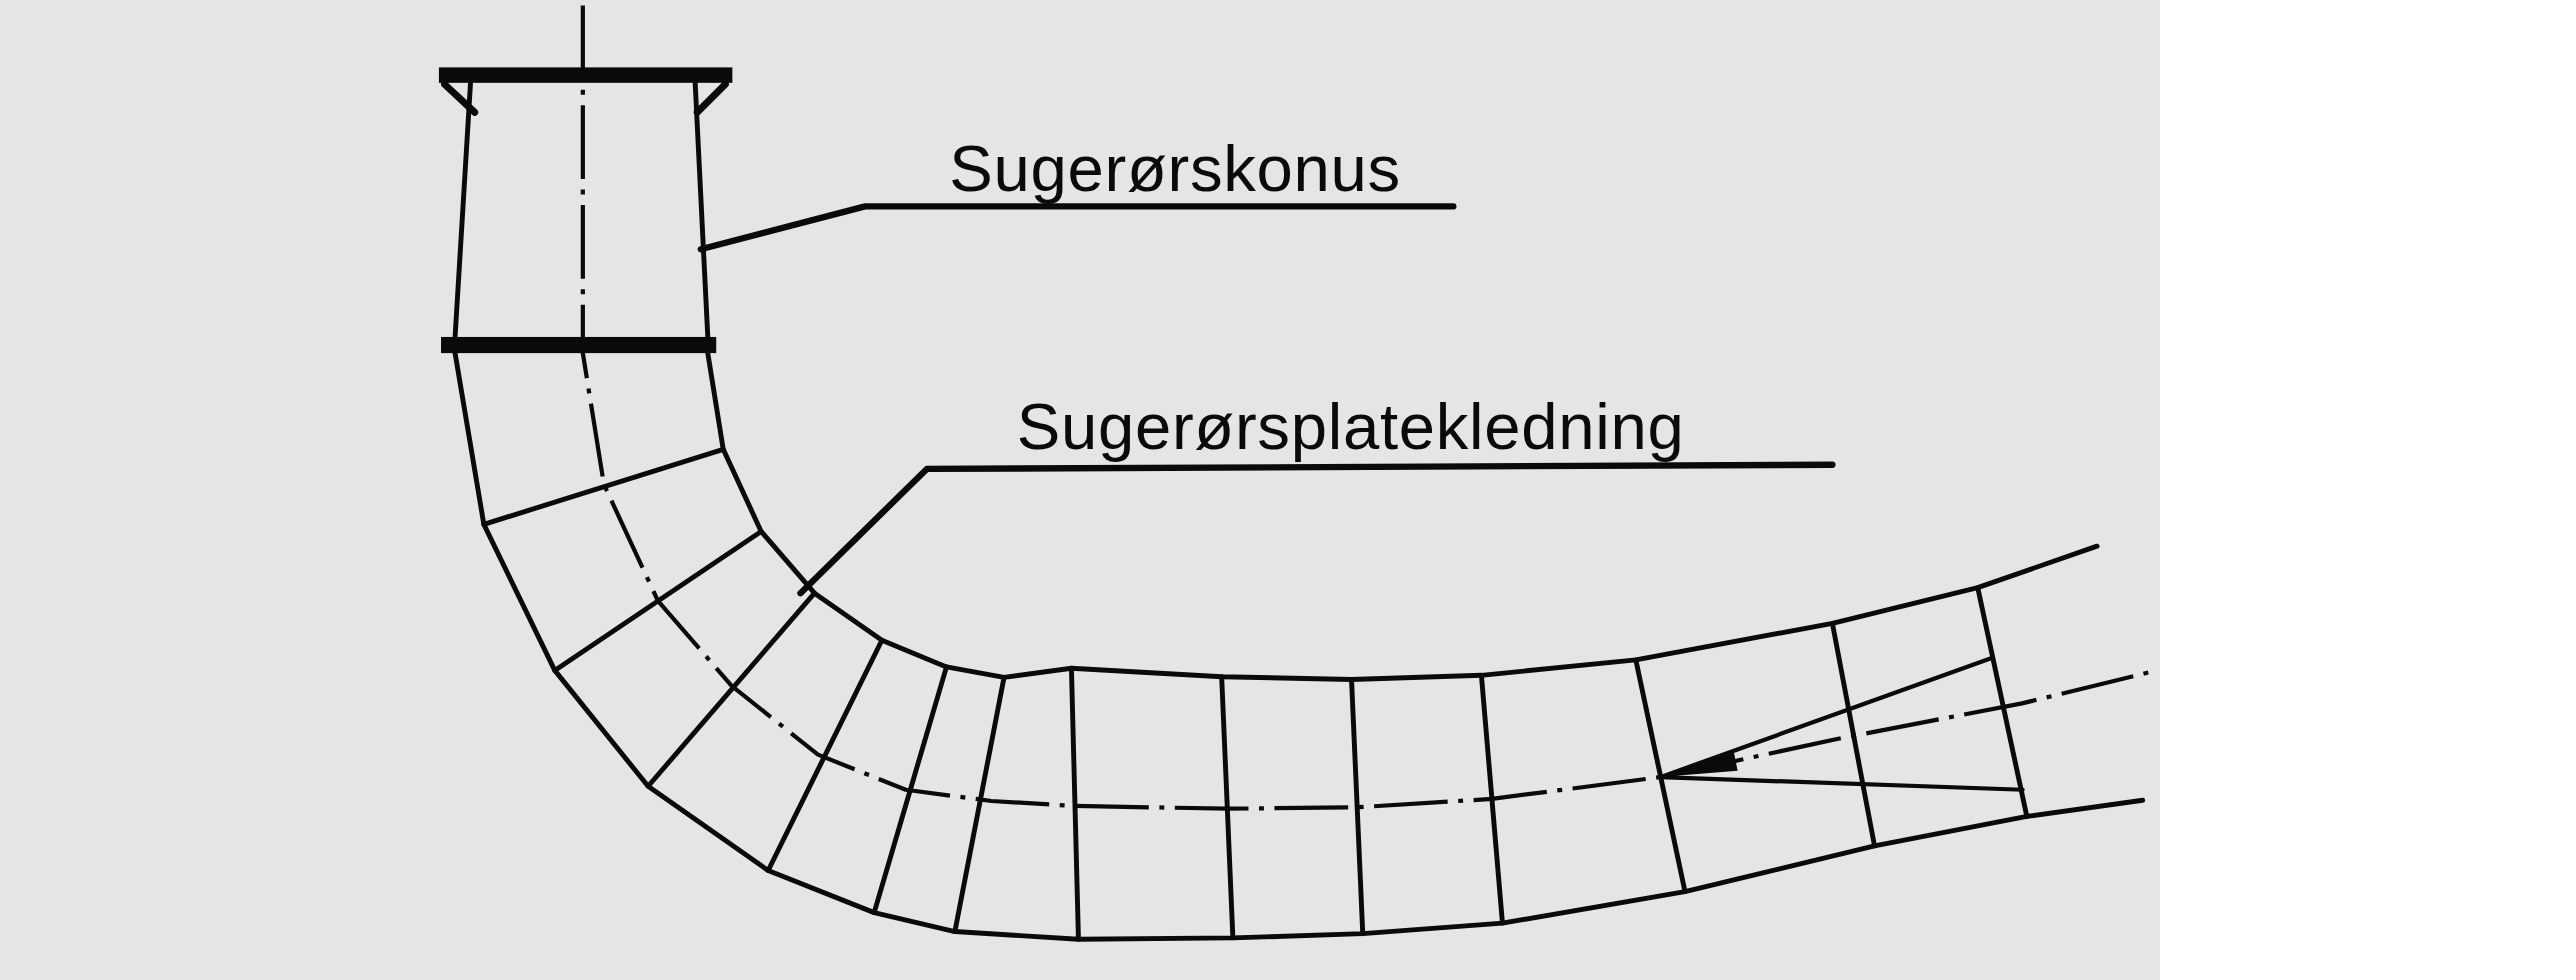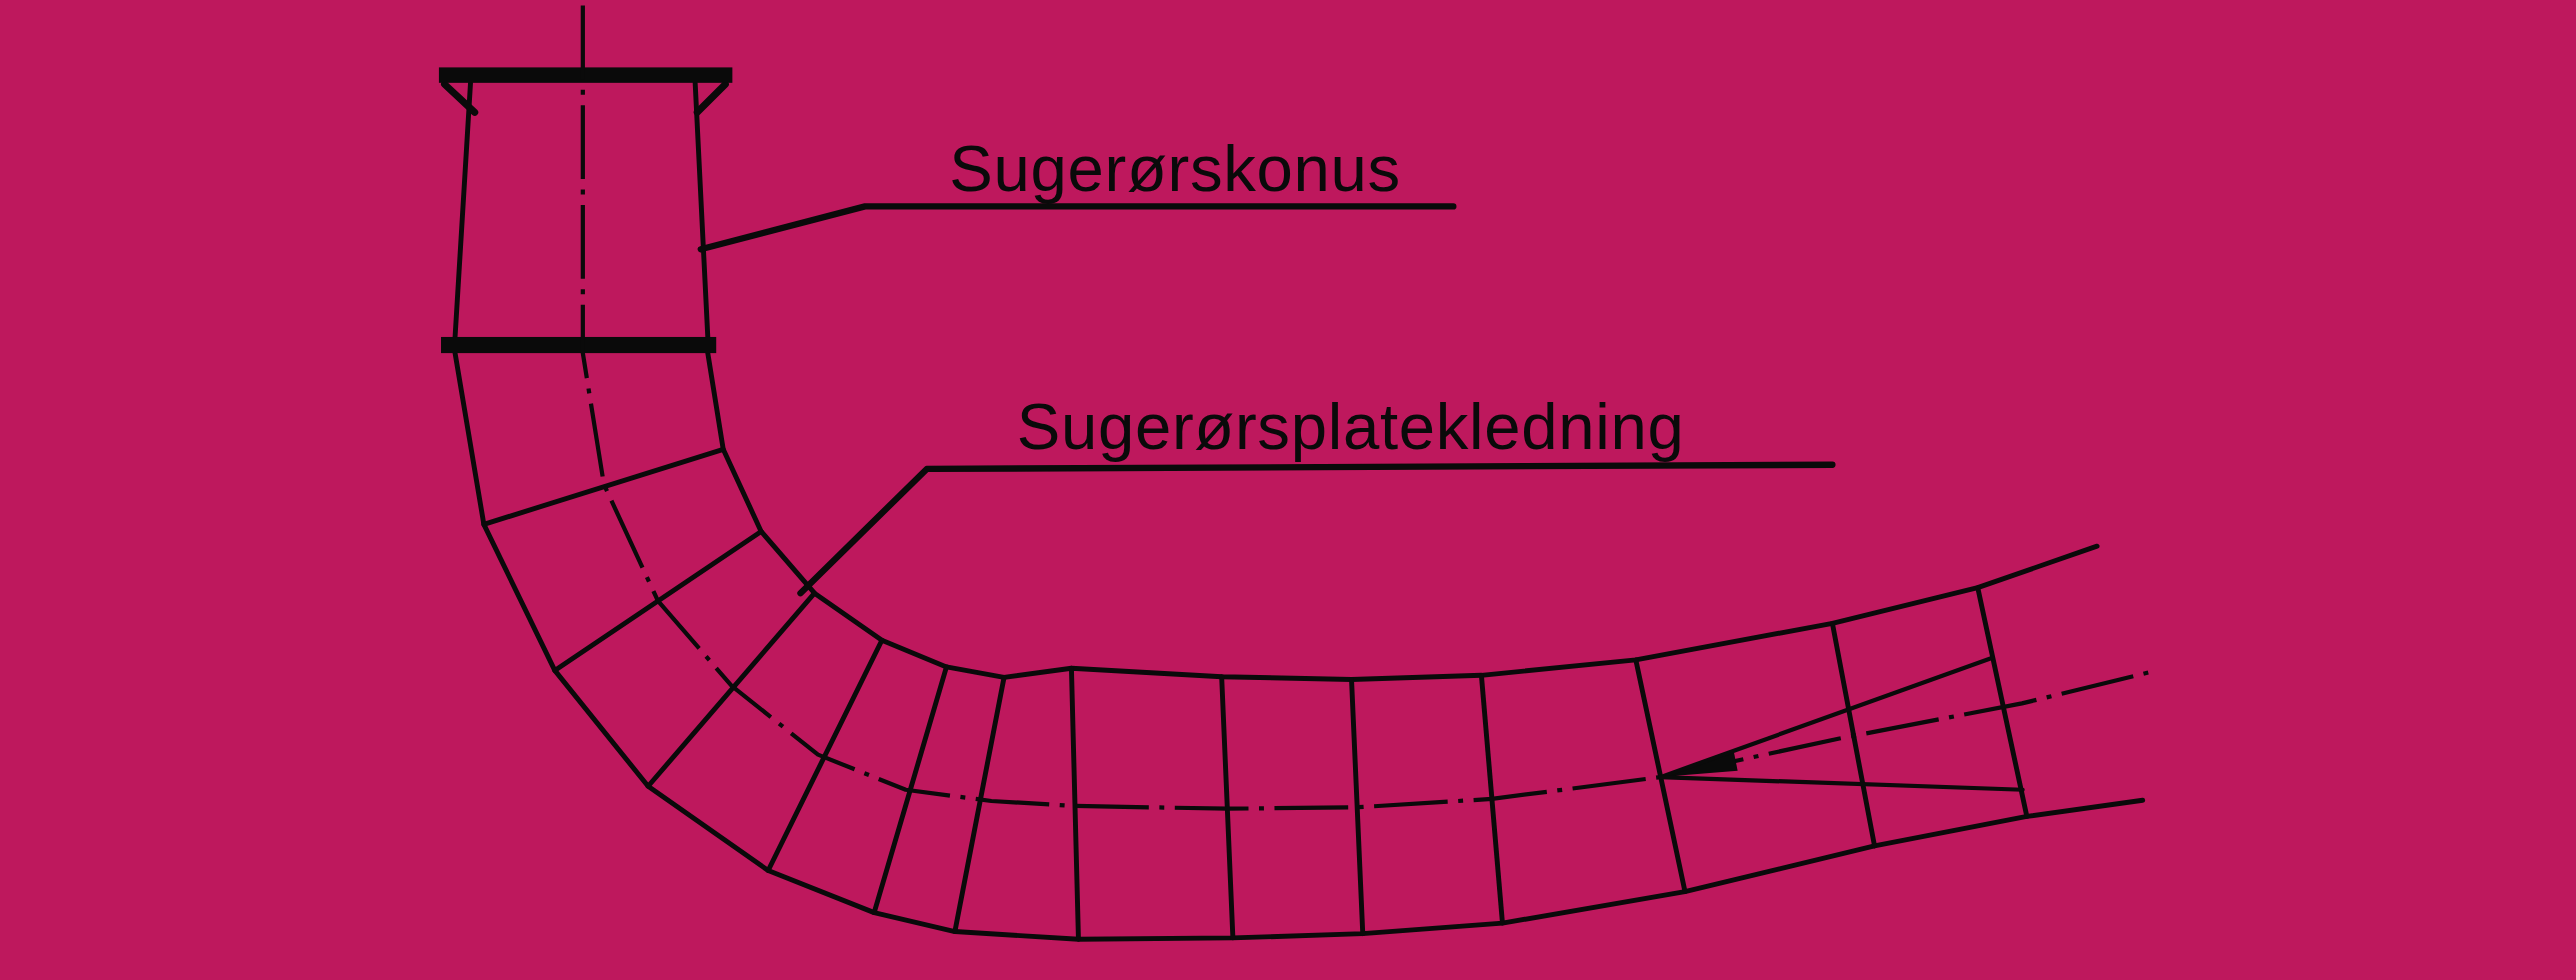--- a/index.html
+++ b/index.html
@@ -6,23 +6,23 @@
     margin: 0;
     padding: 0;
     background: #ffffff;
     width: 2576px;
     height: 980px;
     overflow: hidden;
     font-family: "Liberation Sans", sans-serif;
   }
   .drawing-wrap {
     position: relative;
-    width: 2576px;
+    width: 2160px;
     height: 980px;
-    background: #be185d;
+    background: #e5e5e5;
   }
   svg { display: block; }
   .ink-line   { fill: none; stroke: #0a0a0a; stroke-width: 7;  stroke-linecap: round; stroke-linejoin: round; }
   .ink-center { fill: none; stroke: #0a0a0a; stroke-width: 6;  stroke-linecap: butt;  stroke-linejoin: round;
                 stroke-dasharray: 105 15 7 15; }
   .ink-leader { fill: none; stroke: #0a0a0a; stroke-width: 9;  stroke-linecap: round; stroke-linejoin: round; }
   .ink-gusset { fill: none; stroke: #0a0a0a; stroke-width: 10; stroke-linecap: round; }
   .ink-tail   { fill: none; stroke: #0a0a0a; stroke-width: 6;  stroke-linecap: round; }
   .ink-fill   { fill: #0a0a0a; stroke: none; }
   .label-text {

